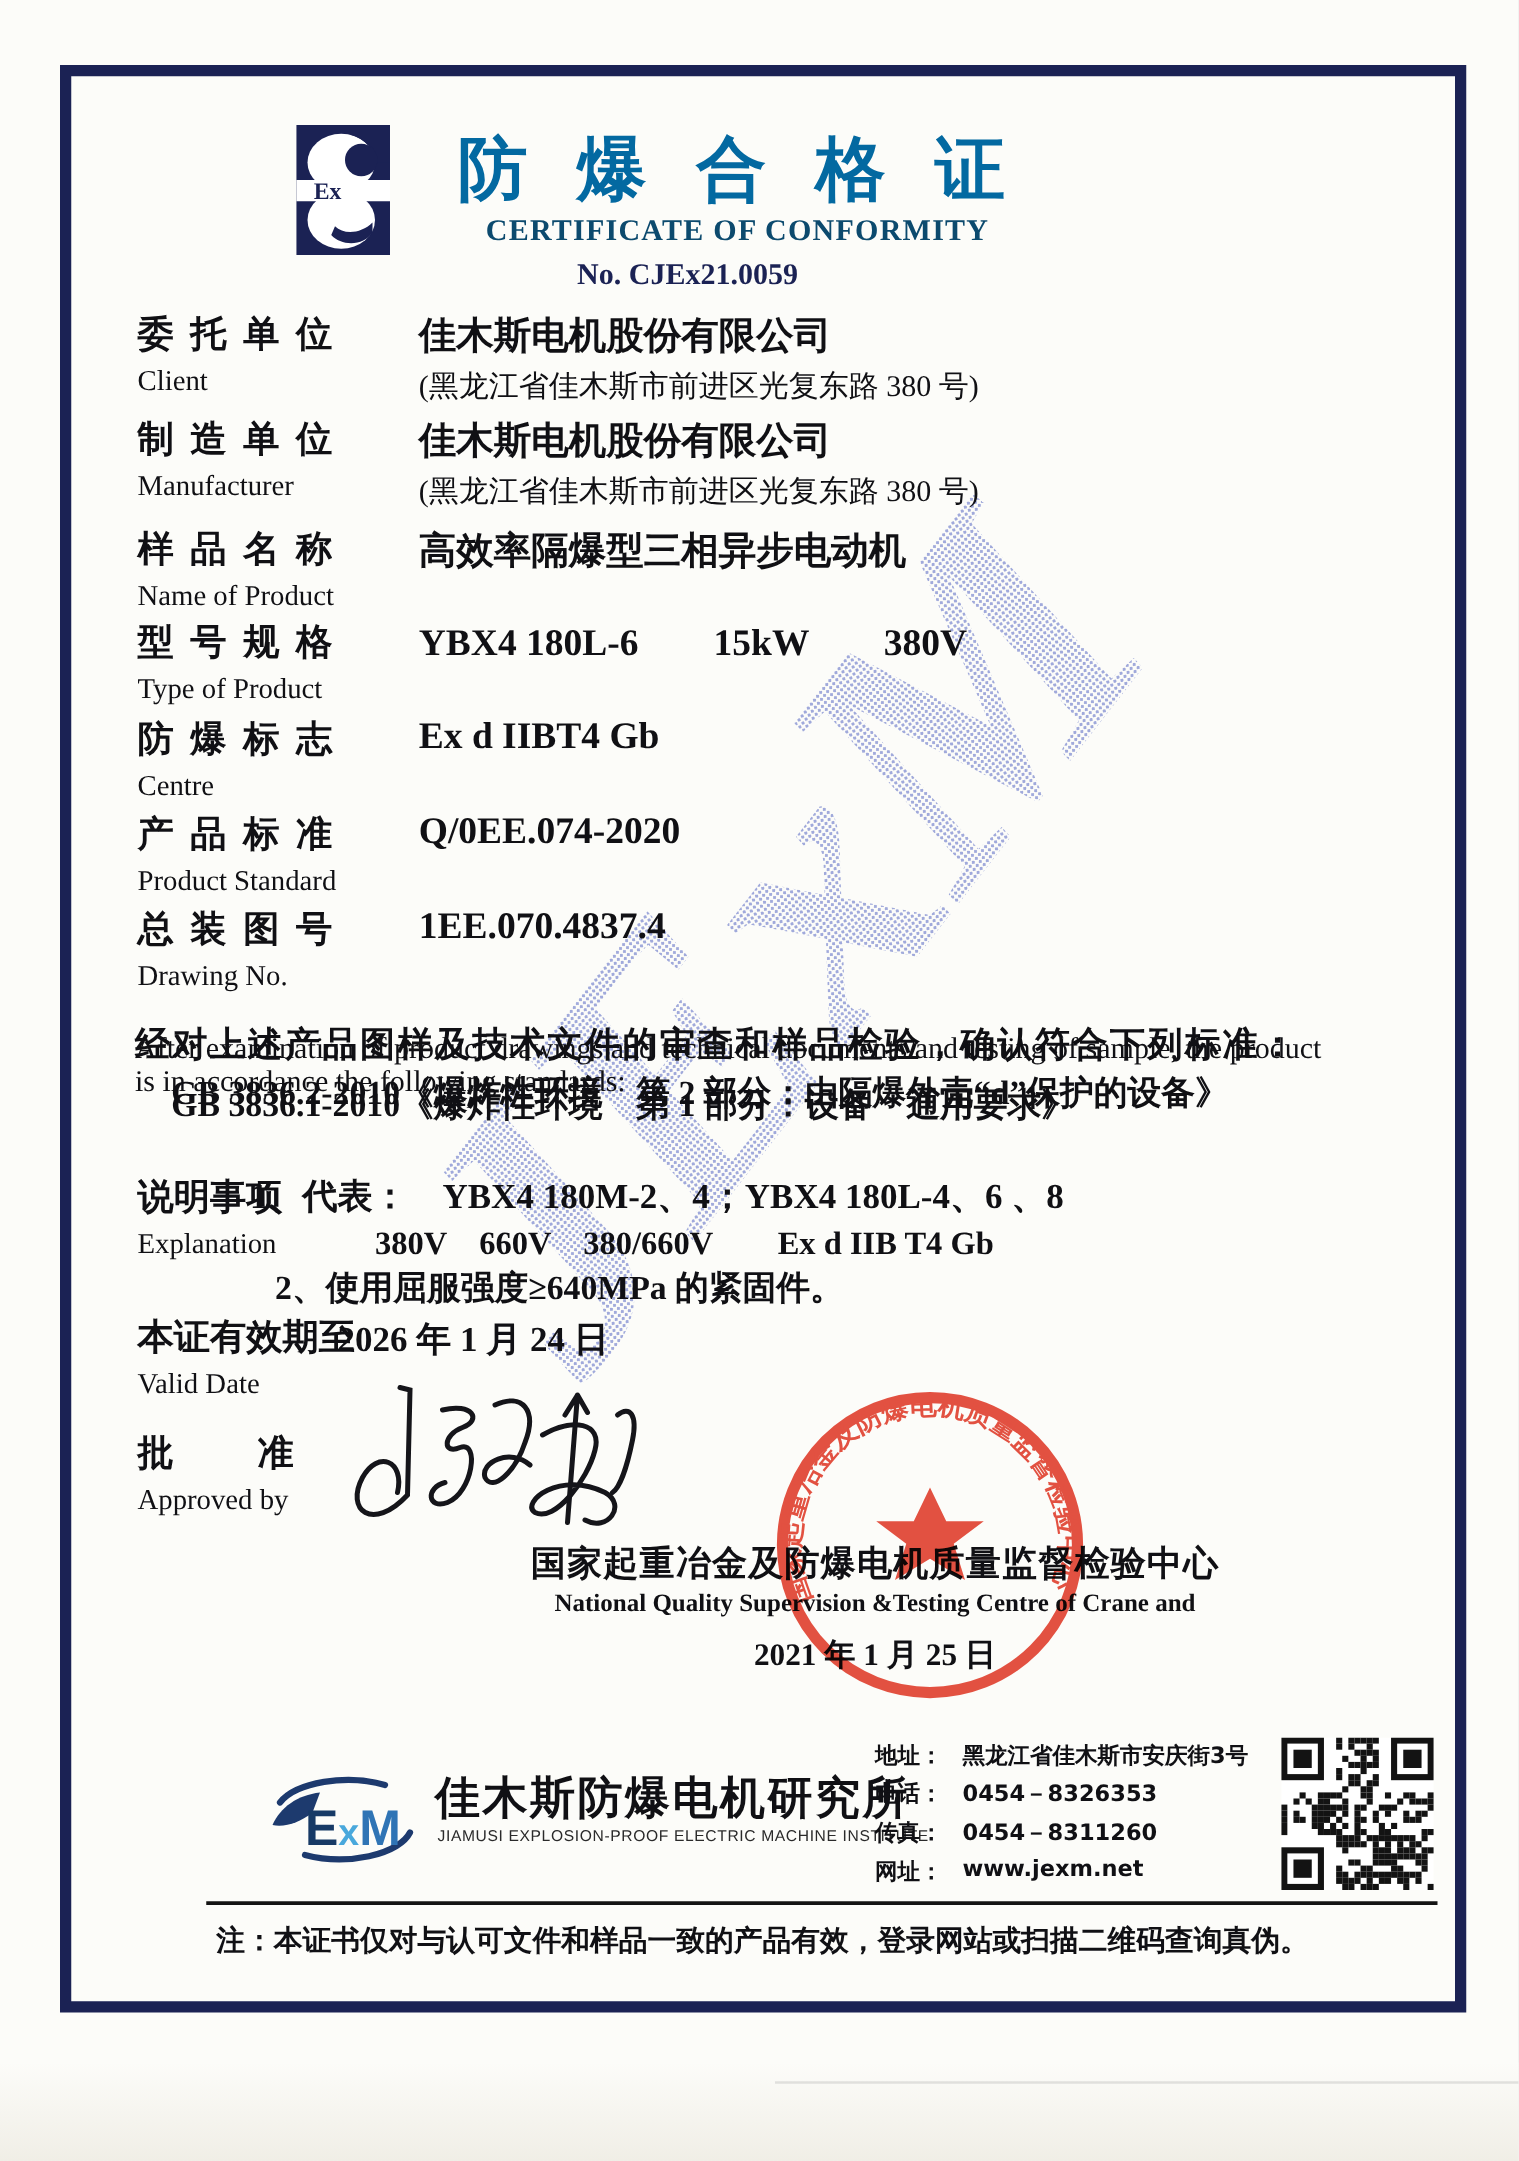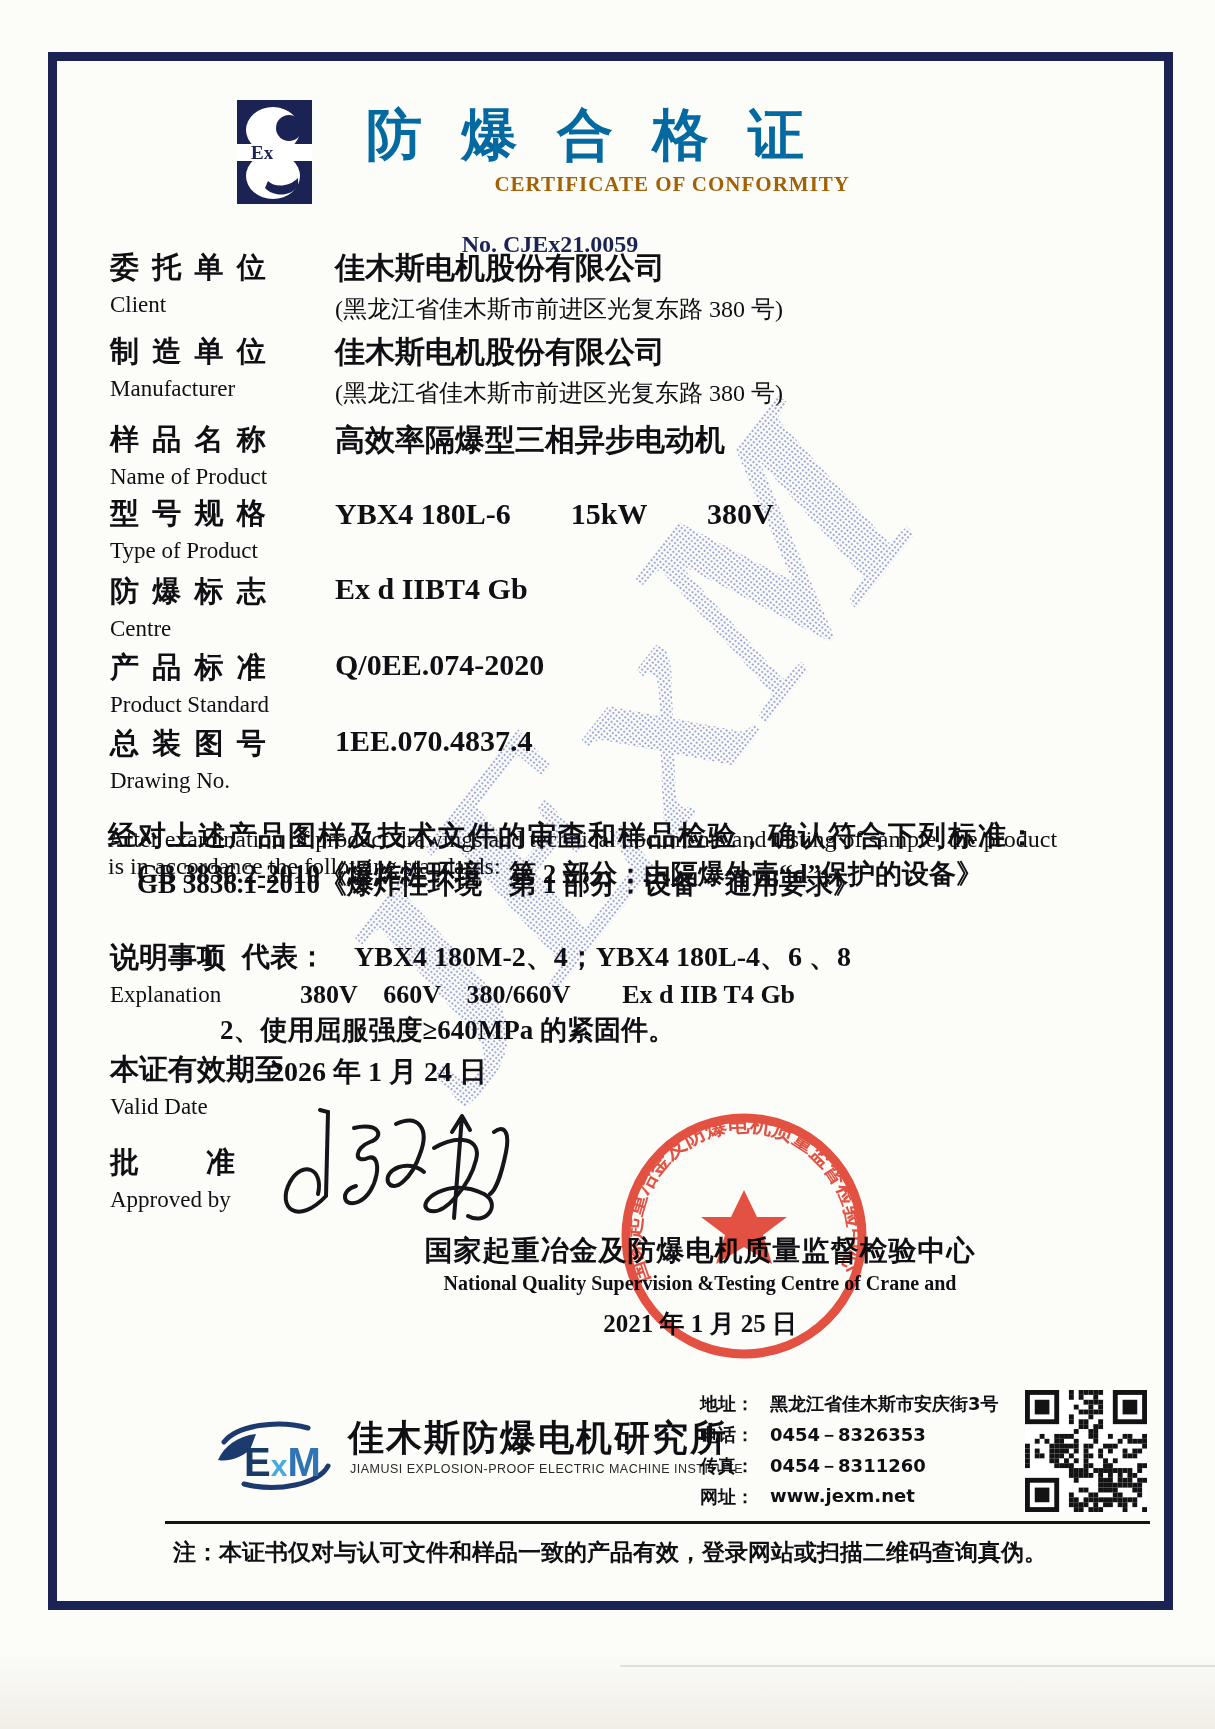--- a/index.html
+++ b/index.html
@@ -16,24 +16,24 @@
   @supports (-webkit-background-clip:text){
     .watermark span{background-image:radial-gradient(rgba(150,160,215,.9) 1.1px,transparent 1.25px);
       background-size:4px 4px;-webkit-background-clip:text;color:transparent;}
   }
   .z2{z-index:2;}
   
   .ex-logo{position:absolute;left:237px;top:100px;width:75px;height:104px;}
   .title-cn{position:absolute;left:330px;top:98px;width:520px;text-align:center;
             font-size:56px;font-weight:bold;color:#0369a1;letter-spacing:10px;
             font-family:"DejaVu Sans","Liberation Sans",sans-serif;}
-  .title-en{position:absolute;left:330px;top:172px;width:520px;text-align:right;
-            font-size:21px;font-weight:bold;color:#a16207;letter-spacing:1px;}
+  .title-en{position:absolute;left:330px;top:172px;width:520px;text-align:center;
+            font-size:24px;font-weight:bold;color:#0c4a6e;letter-spacing:1px;}
   .cert-no{position:absolute;left:330px;top:207px;width:440px;text-align:center;
-           font-size:24px;font-weight:bold;color:#1b2254;margin-top:24px;}
+           font-size:24px;font-weight:bold;color:#1b2254;}
   
   .frow{position:absolute;left:0;width:1100px;}
   .flabel{position:absolute;left:110px;top:0;}
   .flabel .cn{font-size:29px;font-weight:bold;letter-spacing:3px;white-space:nowrap;}
   .flabel .en{font-size:23px;margin-top:4px;}
   .fvalue{position:absolute;left:335px;top:0;}
   .fvalue .v1{font-size:30px;font-weight:bold;white-space:nowrap;}
   .fvalue .v2{font-size:24px;margin-top:4px;white-space:nowrap;}
   
   .stmt-cn{position:absolute;left:108px;top:788px;width:1010px;font-size:28px;

